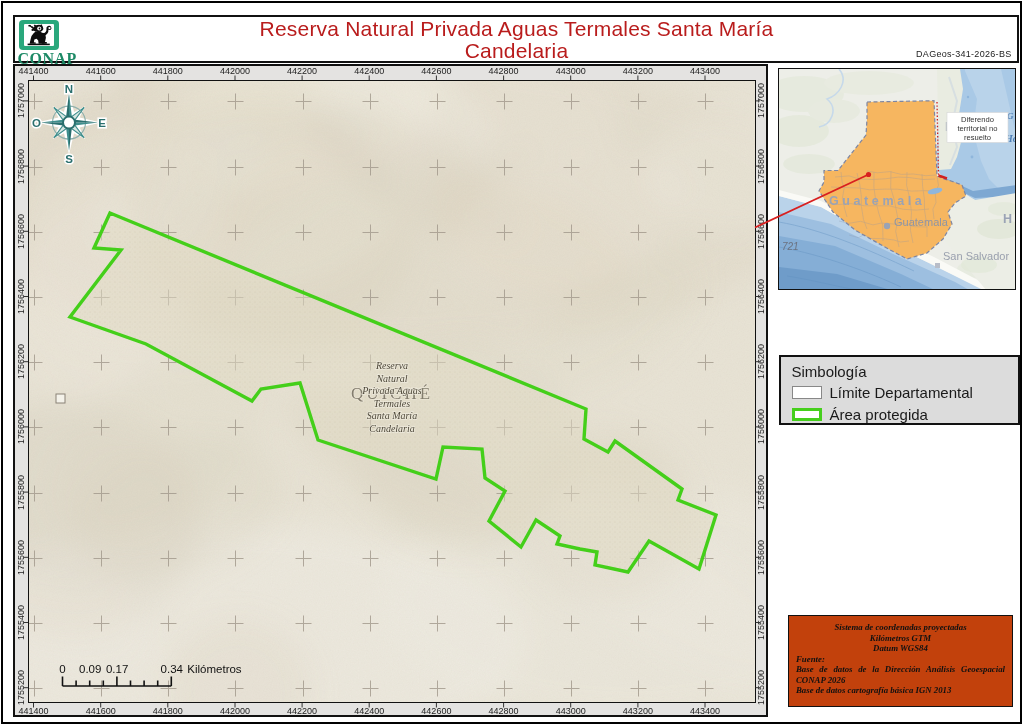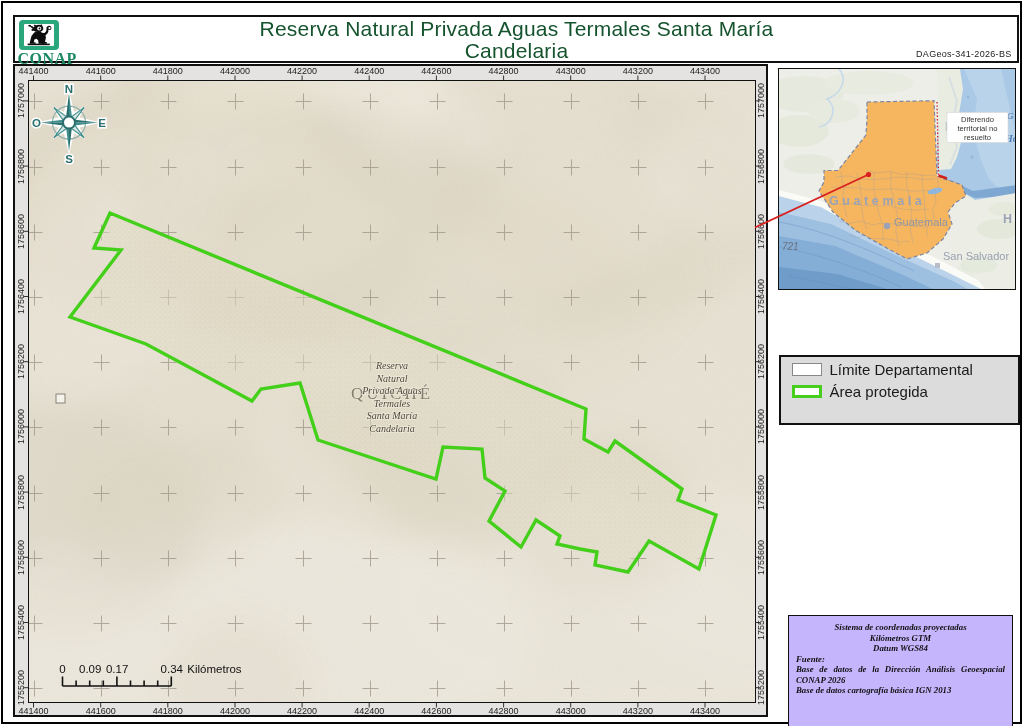--- a/index.html
+++ b/index.html
@@ -1,36 +1,36 @@
 <!DOCTYPE html>
 <html><head><meta charset="utf-8">
 <style>
 * { margin:0; padding:0; box-sizing:border-box; }
 html,body { width:1024px; height:726px; background:#fff; font-family:"Liberation Sans", sans-serif; position:relative; overflow:hidden; }
 .abs { position:absolute; }
 .ovl { position:absolute; pointer-events:none; }
 .pageborder { left:1px; top:1px; width:1021px; height:723px; border:2px solid #000; }
 .header { left:12.5px; top:14.5px; width:1006px; height:48px; border:2px solid #111; background:#fff; }
-.title { position:absolute; left:30px; top:1.5px; width:944px; text-align:center; color:#14532d; font-size:21px; line-height:22px; letter-spacing:0.2px; }
+.title { position:absolute; left:30px; top:1.5px; width:944px; text-align:center; color:#b91c1c; font-size:21px; line-height:22px; letter-spacing:0.2px; }
 .dageos { right:5px; top:32px; position:absolute; font-size:9px; color:#222; letter-spacing:0.3px;margin-left:40px; }
 .logo { position:absolute; left:4.5px; top:3.5px; width:40px; height:29.5px; background:#2aa87c; border-radius:4px; }
 .logoin { left:5px; top:4px; width:30px; height:22px; background:#fff; position:absolute; border-radius:1px; }
 .conap { left:3px; top:33.5px; width:43px; position:absolute; text-align:center; color:#1d8a66; font-weight:bold; font-size:16px; font-family:"Liberation Serif", serif; letter-spacing:0.5px; }
 .mapbox { left:12.5px; top:63.5px; width:755px; height:653px; border:2px solid #111; background:#e4e3e1; }
 .mapinner { position:absolute; left:28.0px; top:80.0px; width:728px; height:623px; border:1.5px solid #111; overflow:hidden; }
 .glab { position:absolute; font-size:9px; color:#222; }
 .vlab { width:44px; height:11px; text-align:center; transform:rotate(-90deg); transform-origin:50% 50%; }
 .inset { left:777.5px; top:67.5px; width:238px; height:222px; border:1.5px solid #111; overflow:hidden; background:#edeee8; }
 .legend { left:778.5px; top:355px; width:241.5px; height:70px; border:2px solid #111; background:#dcdcdc; padding:6px 0 0 11px; }
 .legend h3 { font-size:15px; font-weight:normal; color:#1a1a1a; margin-bottom:6px; }
 .lrow { display:flex; align-items:center; margin-bottom:9px; }
 .sw1 { width:30px; height:13px; background:#fff; border:1px solid #888; margin-right:8px; }
 .sw2 { width:30px; height:13px; background:#fff; border:3px solid #46cf1d; margin-right:8px; }
 .lrow span { font-size:15px; line-height:13px; color:#1a1a1a; }
-.infobox { left:788px; top:615px; width:225px; height:112px; border:1.5px solid #111; background:#c4b5fd; font-family:"Liberation Serif", serif; font-style:italic; font-weight:bold; font-size:8.8px; color:#111; padding:6px 7px 0 7px; line-height:10.5px; }
+.infobox { left:788px; top:615px; width:225px; height:92px; border:1.5px solid #111; background:#c2410c; font-family:"Liberation Serif", serif; font-style:italic; font-weight:bold; font-size:8.8px; color:#111; padding:6px 7px 0 7px; line-height:10.5px; }
 .infobox .c { text-align:center; }
 .infobox .j { text-align:justify; text-align-last:justify;font-style:italic; }
 </style></head>
 <body>
 <div class="abs pageborder"></div>
 <div class="abs header">
   <div class="logo">
       <div class="logoin">
         <svg width="30" height="23" viewBox="0 0 30 23" style="display:block">
 <g fill="#0d0d0d">
@@ -415,20 +415,21 @@
 <text x="198.5" y="52.5" font-size="7.6" fill="#333" text-anchor="middle" font-family="Liberation Sans, sans-serif">Diferendo</text>
 <text x="198.5" y="61.5" font-size="7.6" fill="#333" text-anchor="middle" font-family="Liberation Sans, sans-serif">territorial no</text>
 <text x="198.5" y="70.5" font-size="7.6" fill="#333" text-anchor="middle" font-family="Liberation Sans, sans-serif">resuelto</text>
 </svg>
   </div>
 <svg class="ovl" width="1024" height="726" viewBox="0 0 1024 726" style="left:0;top:0">
 <line x1="755" y1="227.5" x2="868.5" y2="174.5" stroke="#d82020" stroke-width="1.8"></line>
 <circle cx="868.5" cy="174.5" r="2.6" fill="#d82020"></circle>
 </svg>
 <div class="abs legend">
+  <h3>Simbología</h3>
   <div class="lrow">
       <div class="sw1"></div>
       <span>Límite Departamental</span>
     </div>
   <div class="lrow">
       <div class="sw2"></div>
       <span>Área protegida</span>
     </div>
 </div>
 <div class="abs infobox">

